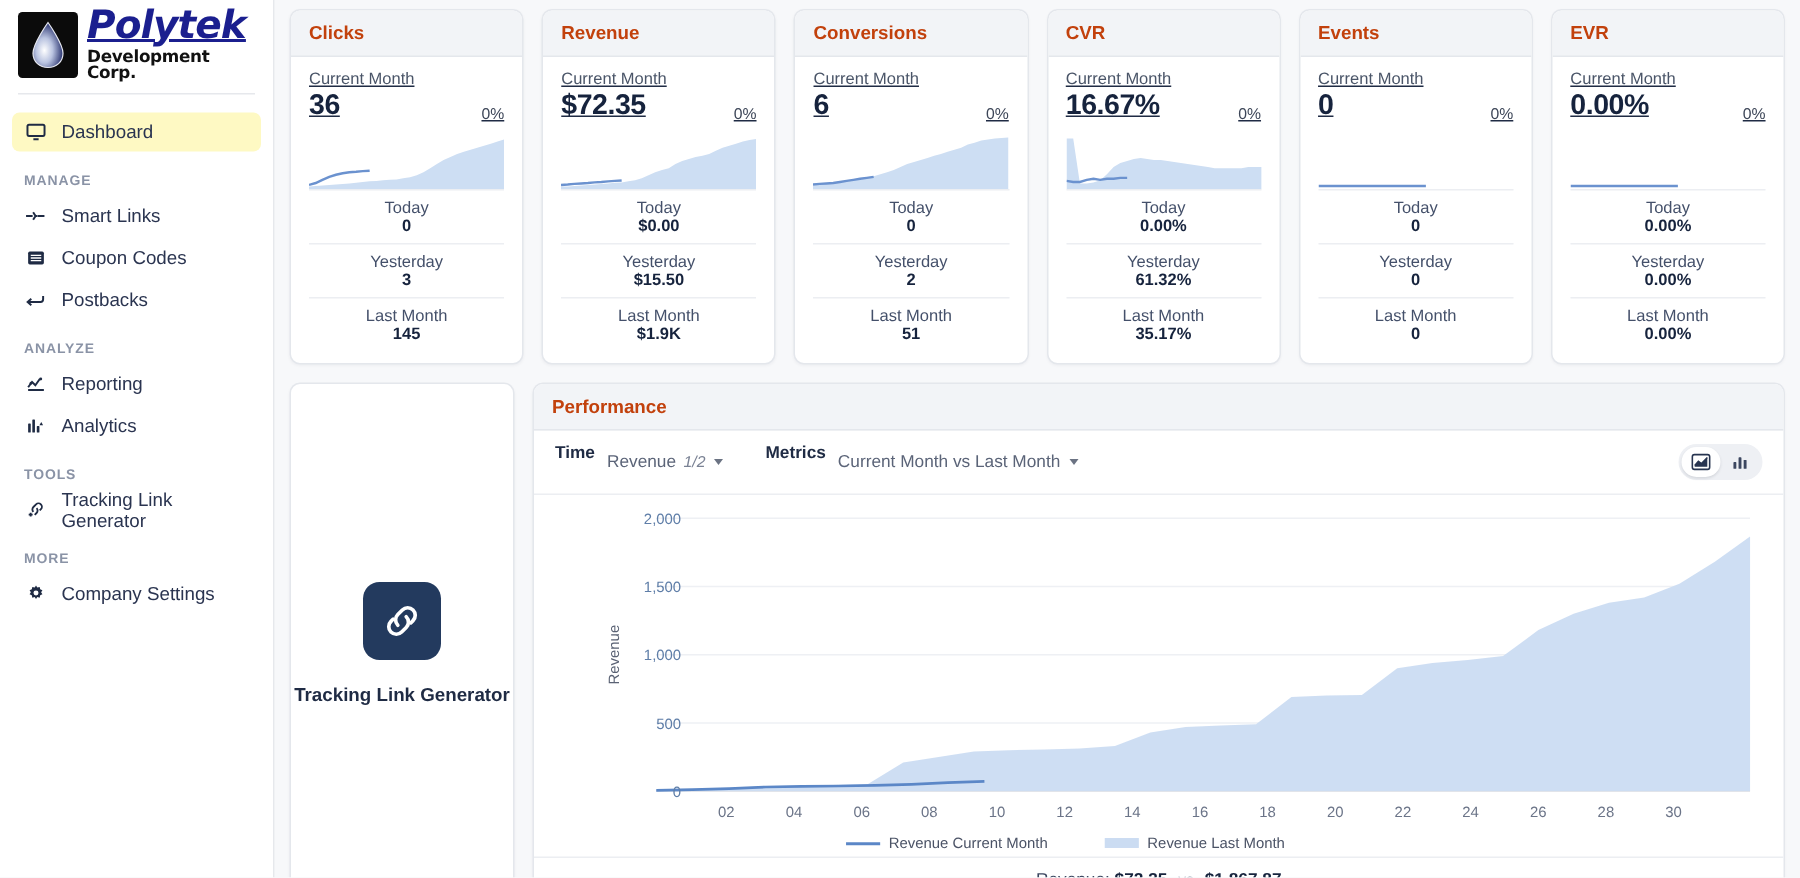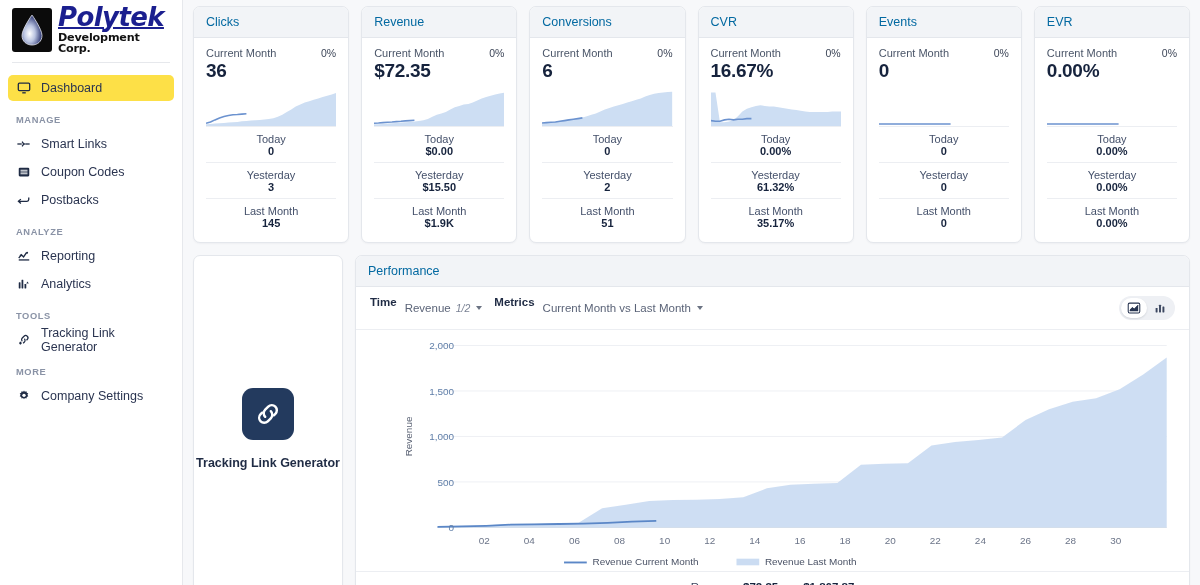--- a/index.html
+++ b/index.html
@@ -51,21 +51,21 @@
   }
   .logo-divider {
     height: 1px; background: #e6e8ec; margin: 0 4px 12px 4px;
   }
   .nav-item {
     display: flex; align-items: center; gap: 10px;
     height: 26px; padding: 0 8px; margin: 0 0 2px 0;
     border-radius: 5px; cursor: pointer;
     font-size: 12.5px; color: #2a3450;
   }
-  .nav-item.active { background: #fde047; }
+  .nav-item.active { background: #fef9c3; }
   .nav-ico { width: 15px; height: 15px; flex: none; display: flex; align-items: center; justify-content: center; color: #1f2b44; }
   .nav-ico svg { display: block; }
   .nav-section {
     font-size: 9.3px; font-weight: bold; letter-spacing: 0.6px;
     color: #8a93a6; text-transform: uppercase;
     padding: 0 8px; margin: 14px 0 6px 0;
   }
 
   
   .main { flex: 1; height: 585px; padding: 6px 10px 0 10px; overflow: hidden; }
@@ -76,24 +76,24 @@
     border: 1px solid #e4e7ec;
     border-radius: 7px;
     overflow: hidden;
     box-shadow: 0 1px 2px rgba(16,24,40,.04);
   }
   .kpi-card { flex: 1 1 0; min-width: 0; }
   .card-head {
     background: #f2f4f7;
     border-bottom: 1px solid #e4e7ec;
     padding: 8px 12px;
-    font-size: 12.5px; font-weight: normal; color: #0369a1;
+    font-size: 12.5px; font-weight: bold; color: #c2410c;
   }
   .kpi-body { padding: 9px 12px 0 12px; }
-  .kpi-toprow { display: flex; justify-content: space-between; align-items: flex-start; }
+  .kpi-toprow { display: flex; justify-content: space-between; align-items: flex-end; text-decoration: underline; }
   .kpi-label { font-size: 11px; color: #4a5568; }
   .kpi-delta { font-size: 10.5px; color: #3d4658; font-weight: normal; }
   .kpi-value {
     font-size: 19px; font-weight: bold; color: #16233d;
     line-height: 1.15; margin-top: 1px; letter-spacing: -0.3px;
   }
   .spark { height: 36px; margin-top: 8px; }
   .spark svg { display: block; width: 100%; height: 36px; }
   .kpi-rows { padding: 0 12px 8px 12px; }
   .kpi-trow {
@@ -490,21 +490,21 @@
       <div class="card perf-card">
         <div class="card-head">Performance</div>
 
         <div class="perf-controls">
           <span class="ctl-key">Time</span>
           <span class="ctl-dd">
             <span>Revenue</span>
             <span class="ctl-frac">1/2</span>
             <span class="caret"></span>
           </span>
-          <span class="ctl-key" style="margin-left:4px">Metrics</span>
+          <span class="ctl-key" style="margin-left:20px">Metrics</span>
           <span class="ctl-dd">
             <span>Current Month vs Last Month</span>
             <span class="caret"></span>
           </span>
 
           <span class="seg">
             <span class="seg-btn on">
               <svg width="14" height="14" viewBox="0 0 16 16" fill="none" stroke="#273450" stroke-width="1.2">
                 <rect x="1.4" y="2.4" width="13.2" height="11.2" rx="1.6"></rect>
                 <path d="M3.2 10.6 L6 7.4 L8.3 9.2 L12.8 4.6 V11.6 H3.2 Z" fill="#273450" stroke="none"></path>

